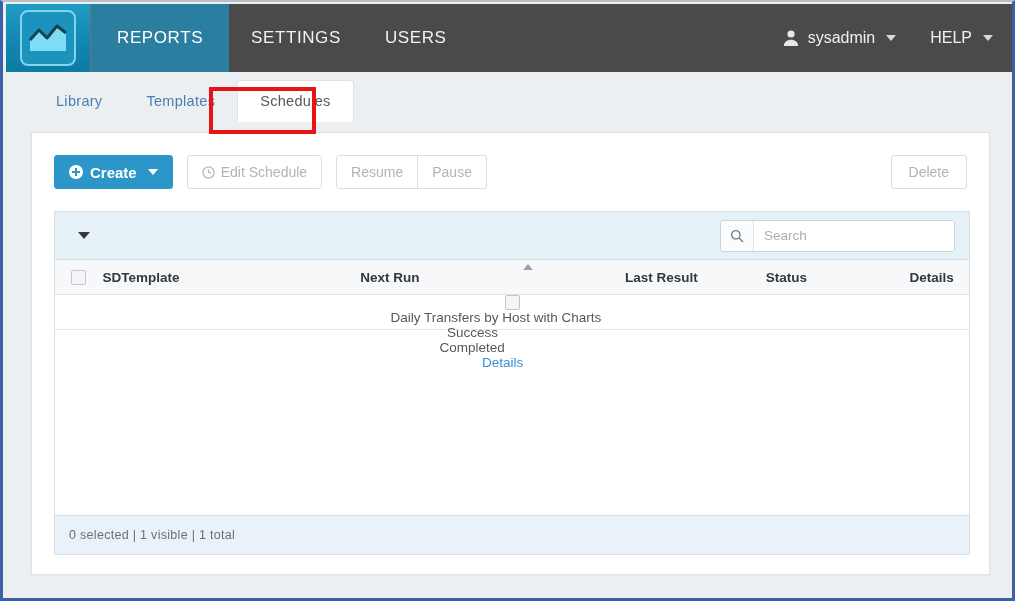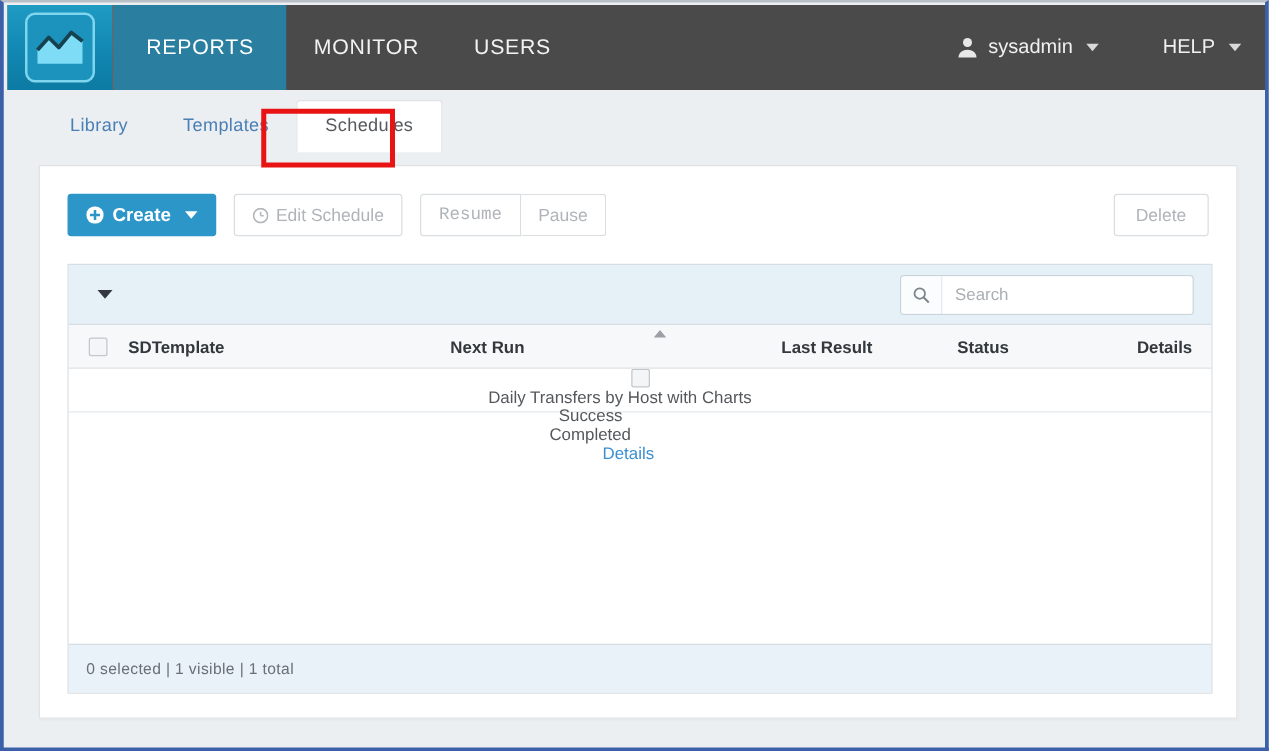--- a/index.html
+++ b/index.html
@@ -76,21 +76,21 @@
   .nav-item.active {
     background: #2a7fa0;
     color: #ffffff;
     padding: 0 26px;
   }
   .topbar-right {
     margin-left: auto;
     display: flex;
     align-items: center;
     padding-right: 22px;
-    gap: 51px;
+    gap: 34px;
   }
   .user-menu, .help-menu {
     display: flex;
     align-items: center;
     color: #f0f0f0;
     font-size: 16px;
     cursor: pointer;
     user-select: none;
     gap: 8px;
   }
@@ -209,21 +209,20 @@
     padding: 0 14px;
     gap: 6px;
   }
   .btn-edit { margin-left: 14px; }
   .btn-group {
     display: inline-flex;
     margin-left: 14px;
   }
   .btn-group .btn-ghost:first-child {
     border-radius: 3px 0 0 3px;
-    font-family: Liberation Mono, monospace;
   }
   .btn-group .btn-ghost:last-child {
     border-radius: 0 3px 3px 0;
     border-left: none;
   }
   .clock-icon {
     width: 13px; height: 13px;
     display: inline-flex;
   }
   .btn-delete {
@@ -379,21 +378,21 @@
           <polyline points="2,19 11,9 19,17 29,5 38,12" fill="none" stroke="#16424f" stroke-width="3" stroke-linejoin="round"></polyline>
         </svg>
       </div>
     </div>
 
     <div class="nav-items">
       <div class="nav-item active">
         <span>REPORTS</span>
       </div>
       <div class="nav-item">
-        <span>MONITOR</span>
+        <span>SETTINGS</span>
       </div>
       <div class="nav-item">
         <span>USERS</span>
       </div>
     </div>
 
     <div class="topbar-right">
       <div class="user-menu">
         <span class="user-icon">
           <svg width="18" height="18" viewBox="0 0 18 18">

